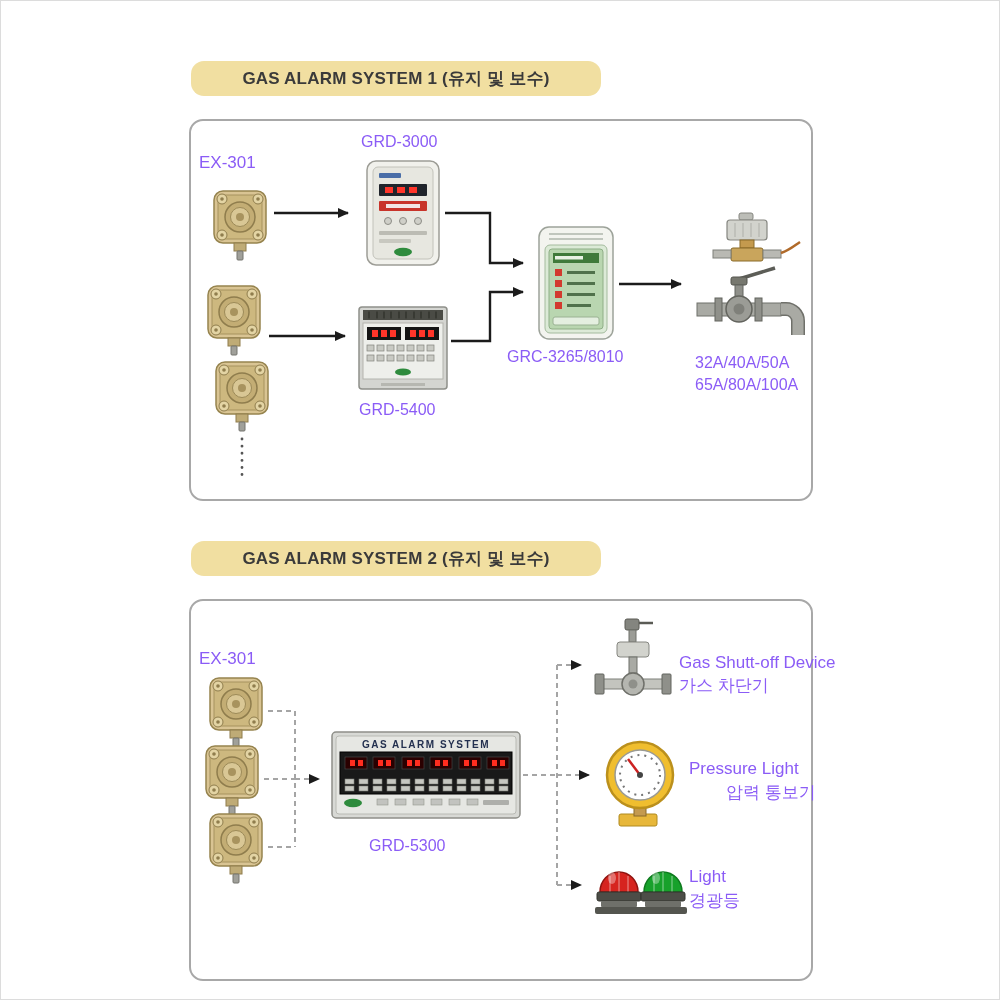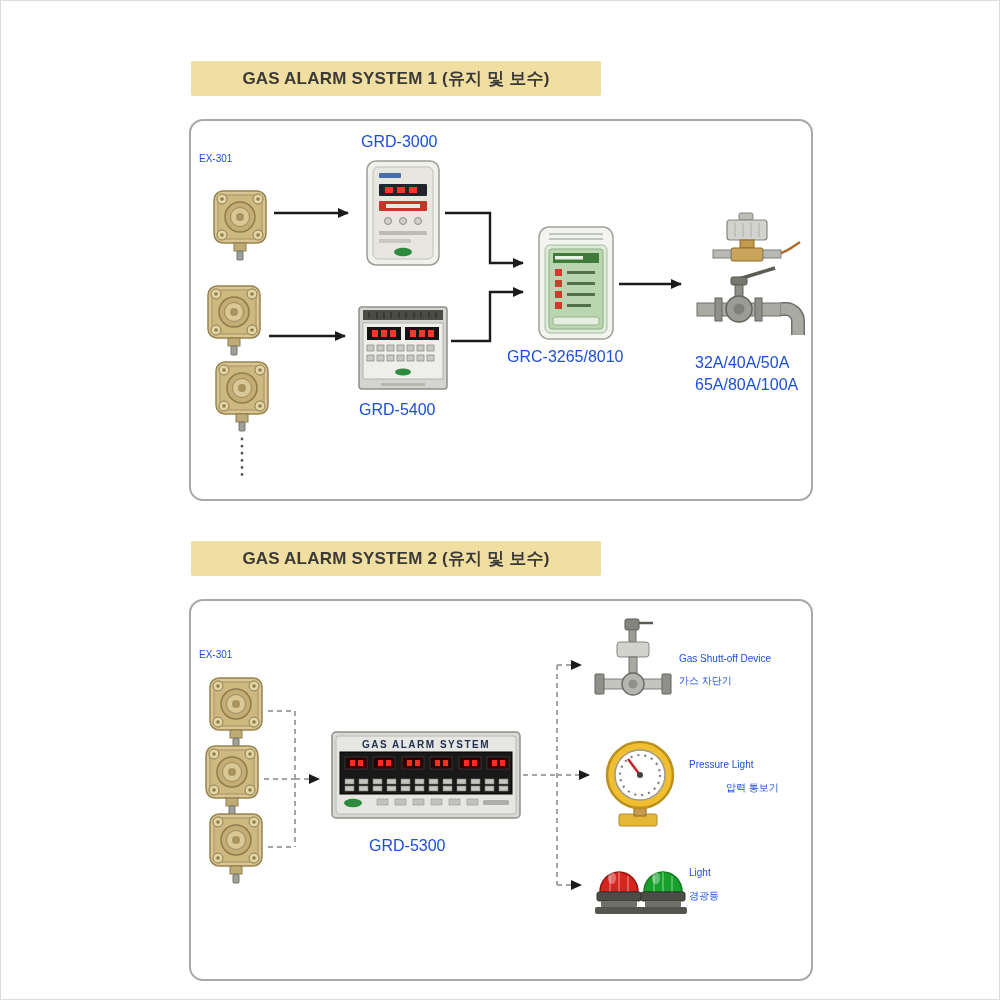--- a/index.html
+++ b/index.html
@@ -1,34 +1,34 @@
 <!DOCTYPE html>
 <html><head>
 <meta charset="utf-8">
 <style>
   * { margin:0; padding:0; box-sizing:border-box; }
   html,body { background:#ffffff; font-family:"Liberation Sans", sans-serif; }
   .canvas { position:relative; width:1000px; height:1000px; background:#fff; overflow:hidden; border:1px solid #dcdcdc; }
   .overlay { position:absolute; left:0; top:0; z-index:1; }
   .banner {
     position:absolute; left:190px; width:410px; height:35px;
-    background:#f1dfa1; border-radius:2px; z-index:2;
+    background:#f1dfa1; border-radius:13px; z-index:2;
     display:flex; align-items:center; justify-content:center;
     font-size:17px; font-weight:bold; color:#3a3a3a; letter-spacing:.2px;
   }
   .banner1 { top:60px; }
   .banner2 { top:540px; }
   .sysbox {
     position:absolute; left:188px; width:624px; height:382px;
     border:2px solid #a8a8a8; border-radius:14px; background:#fff; z-index:0;
   }
   .box1 { top:118px; }
   .box2 { top:598px; }
-  .lbl { position:absolute; color:#1d4ed8; font-size:16px; z-index:2; white-space:nowrap; }
-  .lbl-sm { font-size:10px; }
+  .lbl { position:absolute; color:#8b5cf6; font-size:16px; z-index:2; white-space:nowrap; }
+  .lbl-sm { font-size:17px; }
   .dev { position:absolute; z-index:2; }
 </style>
 </head>
 <body>
 
 <div class="canvas">
 
   <svg width="0" height="0" style="position:absolute" aria-hidden="true">
     <defs>
       <marker id="ah" markerUnits="userSpaceOnUse" markerWidth="12" markerHeight="10" refX="10" refY="5" orient="auto">

